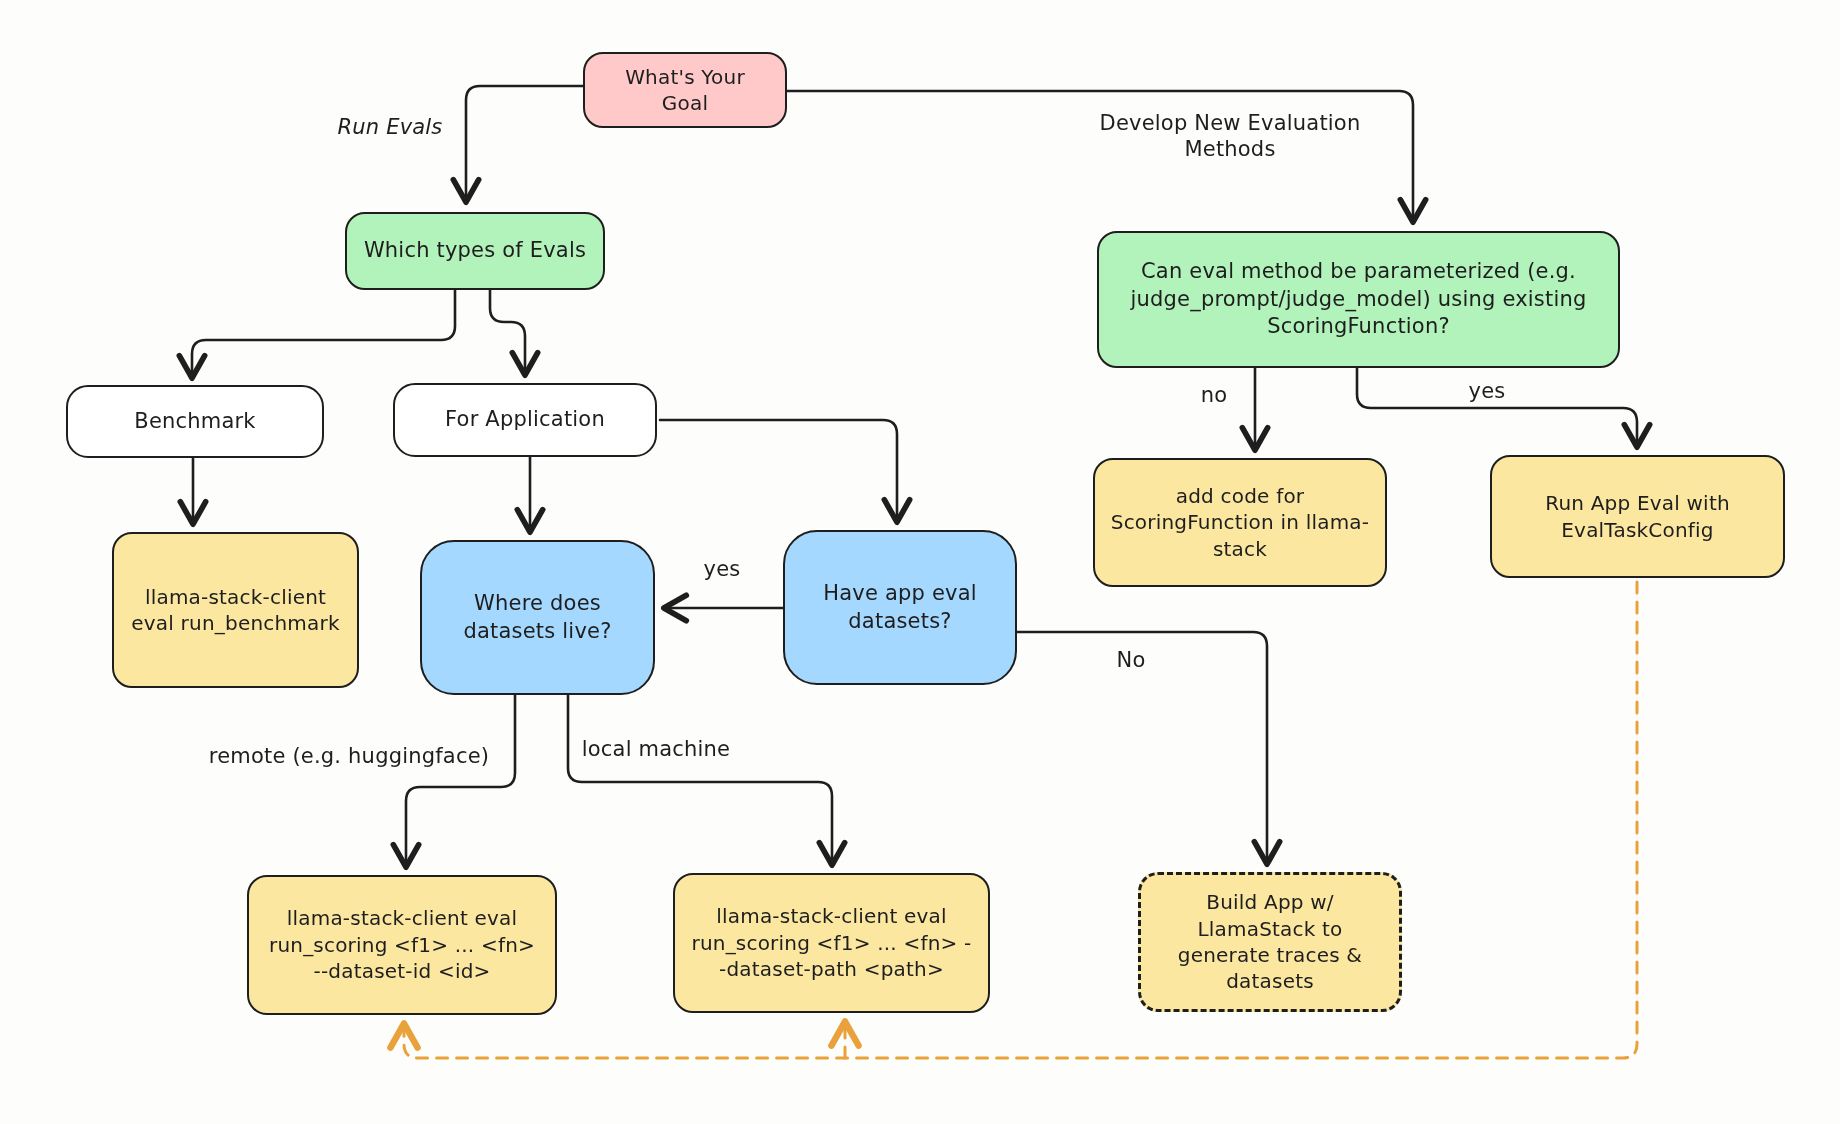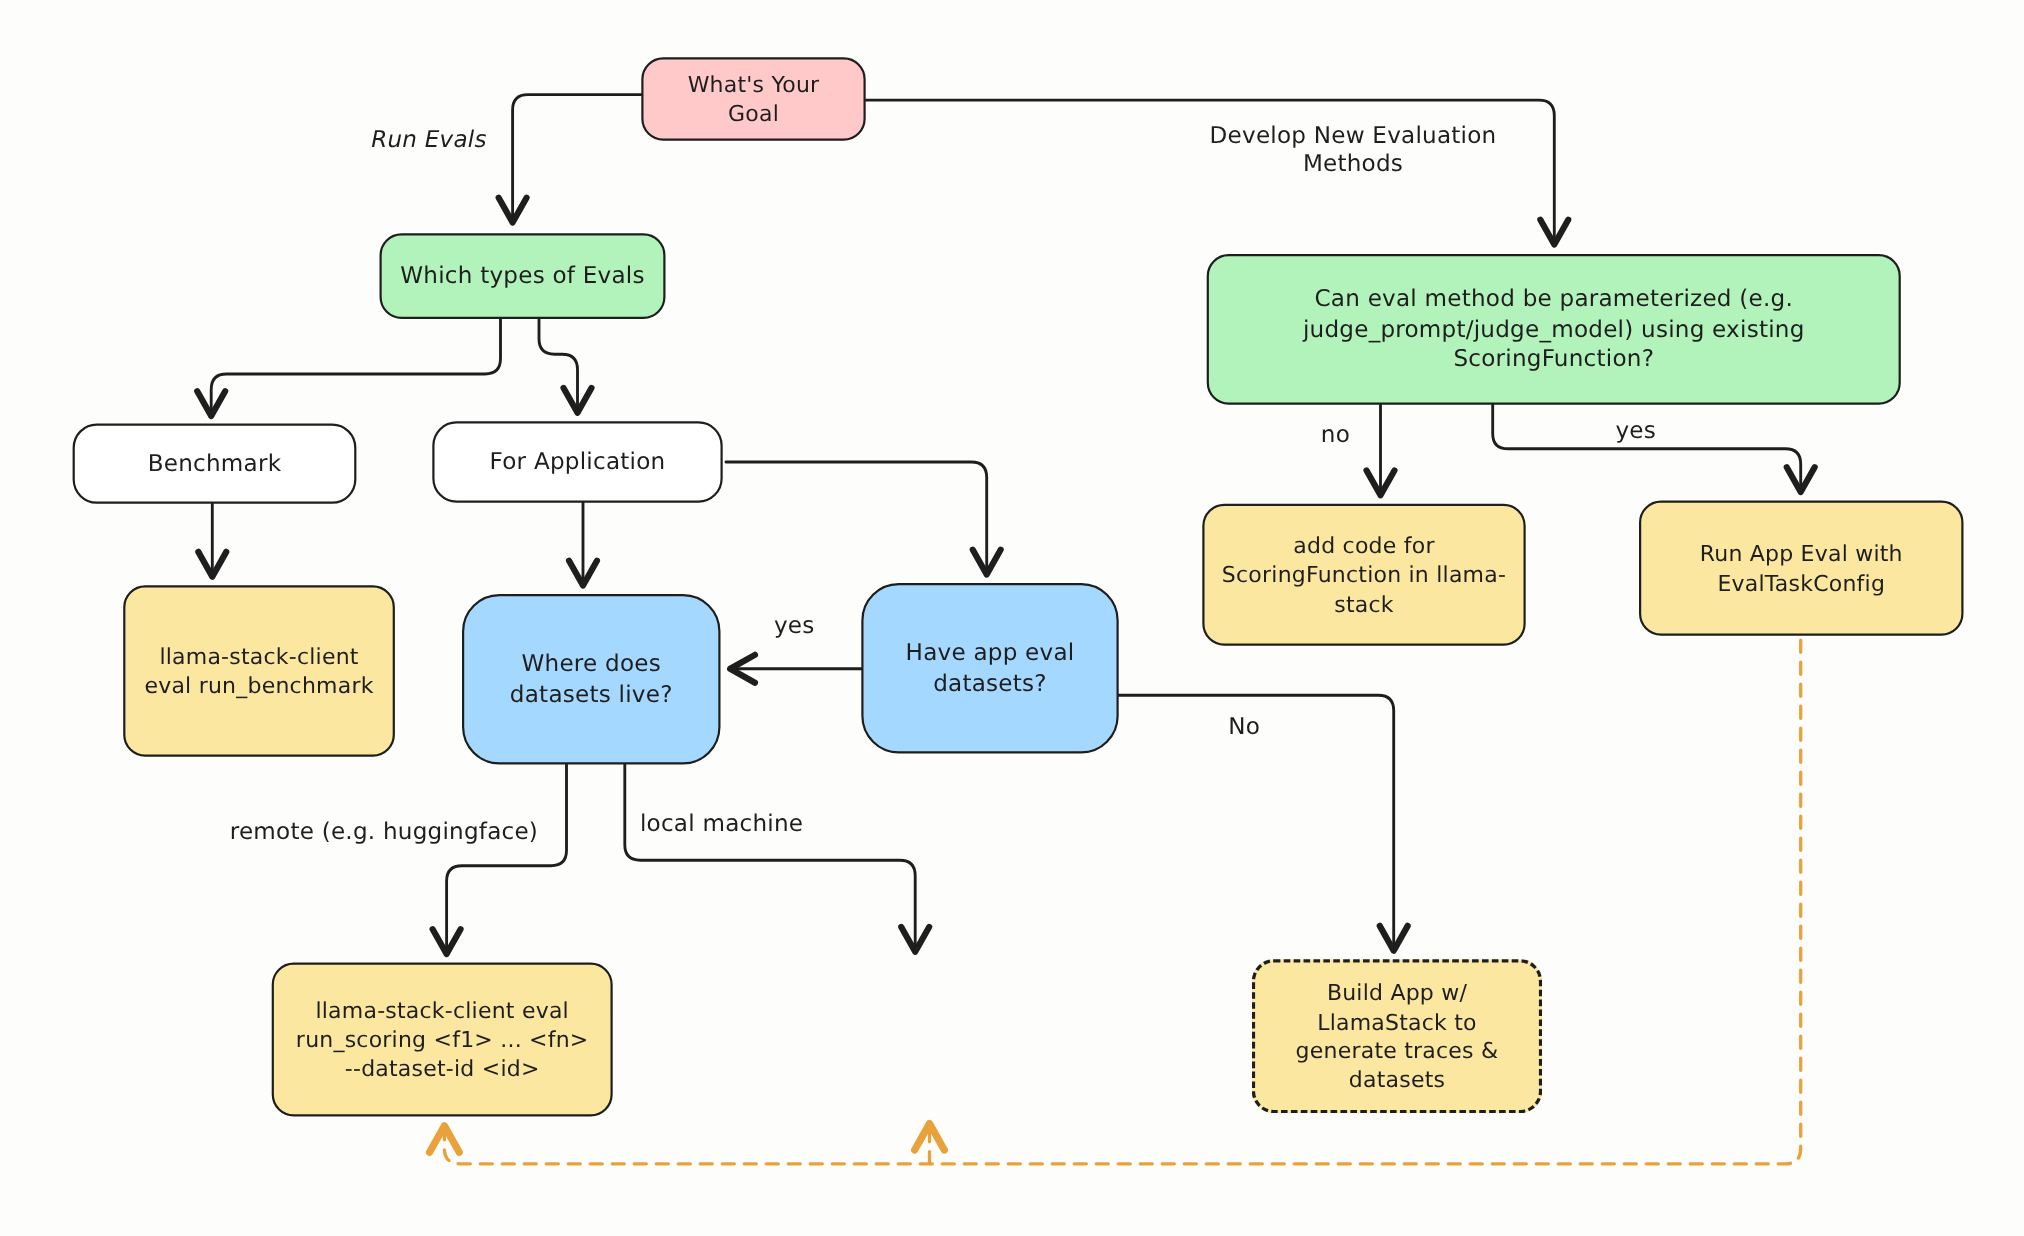--- a/index.html
+++ b/index.html
@@ -30,21 +30,21 @@
   }
   .wrap{white-space:normal;}
   
   #n-goal{left:583px;top:52px;width:204px;height:76px;}
   #n-which{left:345px;top:212px;width:260px;height:78px;font-size:21px;}
   #n-benchmark{left:66px;top:385px;width:258px;height:73px;font-size:21px;}
   #n-forapp{left:393px;top:383px;width:264px;height:74px;font-size:21px;}
   #n-runbench{left:68px;top:532px;width:247px;height:156px;margin-left:44px;}
   #n-where{left:420px;top:540px;width:235px;height:155px;border-radius:34px;font-size:21px;}
   #n-have{left:783px;top:530px;width:234px;height:155px;border-radius:34px;font-size:21px;}
-  #n-param{left:1097px;top:231px;width:631px;height:137px;font-size:21px;}
+  #n-param{left:1097px;top:231px;width:523px;height:137px;font-size:21px;}
   #n-addcode{left:1093px;top:458px;width:294px;height:129px;}
   #n-runappeval{left:1490px;top:455px;width:295px;height:123px;}
   #n-scoringid{left:247px;top:875px;width:310px;height:140px;}
   #n-scoringpath{left:673px;top:873px;width:317px;height:140px;}
   #n-buildapp{left:1138px;top:872px;width:264px;height:140px;}
   
   #l-runevals{left:390px;top:127px;font-style:italic;}
   #l-develop{left:1230px;top:136px;white-space:normal;width:280px;}
   #l-no{left:1214px;top:395px;}
   #l-yesright{left:1487px;top:391px;}
@@ -125,20 +125,23 @@
   </div>
 
   <div class="node yellow" id="n-runappeval">
     <span class="wrap">Run App Eval with EvalTaskConfig</span>
   </div>
 
   <div class="node yellow" id="n-scoringid">
     <span class="wrap">llama-stack-client eval run_scoring &lt;f1&gt; ... &lt;fn&gt; --dataset-id &lt;id&gt;</span>
   </div>
 
+  <div class="node yellow" id="n-scoringpath">
+    <span class="wrap">llama-stack-client eval run_scoring &lt;f1&gt; ... &lt;fn&gt; --dataset-path &lt;path&gt;</span>
+  </div>
 
   <div class="node yellow dashed" id="n-buildapp">
     <span class="wrap">Build App w/ LlamaStack to generate traces &amp; datasets</span>
   </div>
 
   <div class="edge-label" id="l-runevals">Run Evals</div>
   <div class="edge-label" id="l-develop">Develop New Evaluation Methods</div>
   <div class="edge-label" id="l-no">no</div>
   <div class="edge-label" id="l-yesright">yes</div>
   <div class="edge-label" id="l-yesmid">yes</div>

